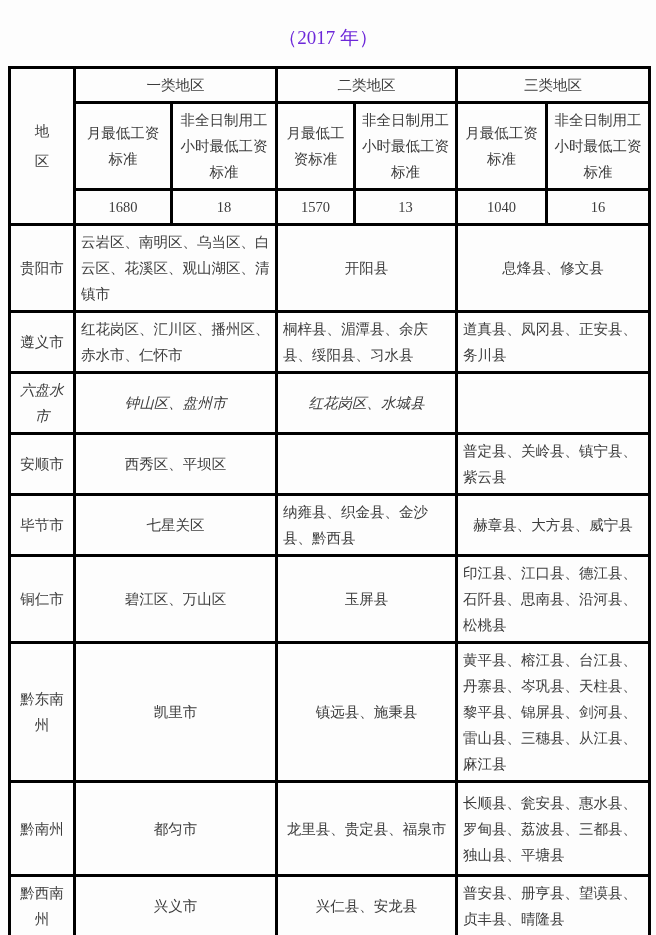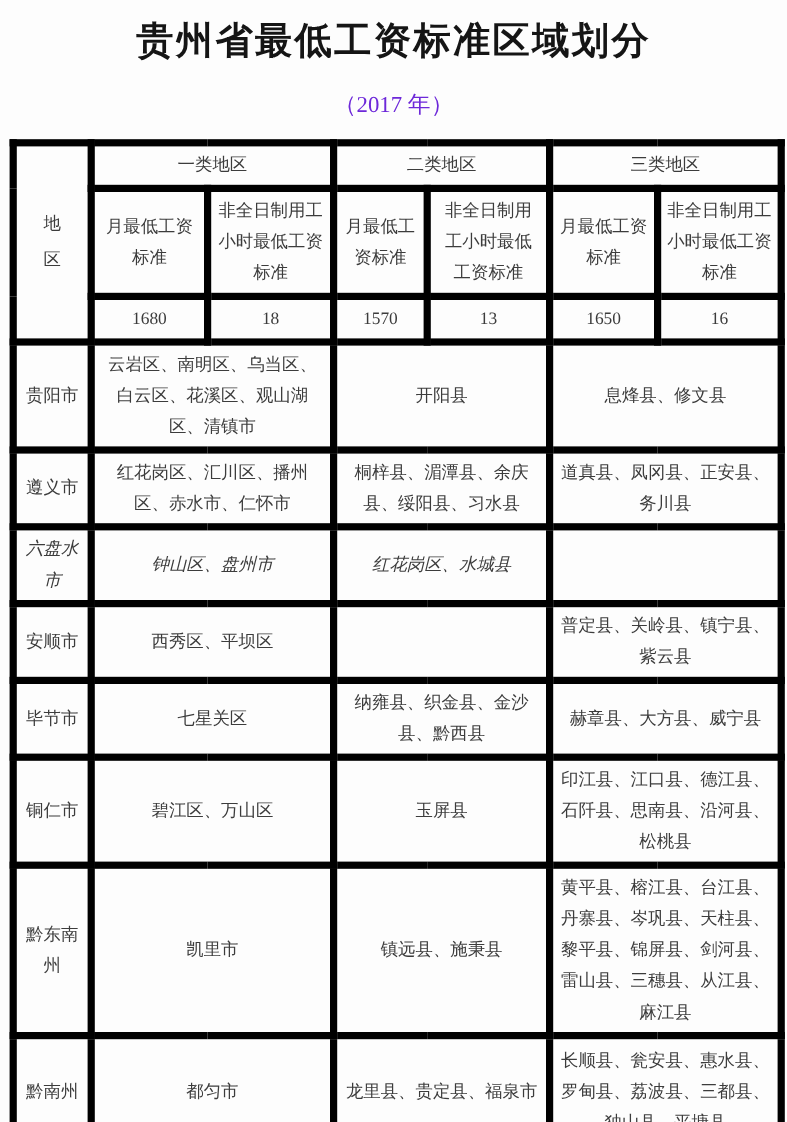--- a/index.html
+++ b/index.html
@@ -36,21 +36,21 @@
     margin: 18px 0 14px 0;
     line-height: 28px;
   }
   table.wage {
     border-collapse: collapse;
     table-layout: fixed;
     width: 640px;
     background: #fdfdfd;
   }
   table.wage th, table.wage td {
-    border: 6px solid #000000;
+    border: 3px solid #000000;
     font-weight: normal;
     font-size: 14.5px;
     line-height: 26px;
     padding: 3px 5px;
     box-sizing: border-box;
     vertical-align: middle;
     text-align: center;
     color: #3c3c3c;
   }
   
@@ -67,33 +67,32 @@
   tr.r-values   { height: 26px; font-family: Liberation Serif, serif; }
 
   th.region-head .stack {
     display: inline-block;
     width: 1.1em;
     line-height: 30px;
     font-family: Liberation Serif, serif;
   }
   td.list-cell .inner, th.sub-head .inner {
     display: inline-block;
-    text-align: center;
+    text-align: left;
   }
   th.sub-head { padding: 3px 8px; }
   th.sub-head .inner { text-align: center; }
   td.list-cell { padding: 4px 6px; }
   td.region-cell { padding: 3px 2px; }
 </style>
 </head>
 <body>
 
 <div class="page">
 
-  <div class="title">贵州省最低工资标准区域划分</div>
   <div class="subtitle">（2017 年）</div>
 
   <table class="wage">
     <colgroup>
       <col class="c-region">
         <col class="c-m1">
         <col class="c-h1">
       <col class="c-m2">
         <col class="c-h2">
         <col class="c-m3">
@@ -112,21 +111,21 @@
         <th class="sub-head"><span class="inner">月最低工资标准</span></th>
         <th class="sub-head"><span class="inner">非全日制用工小时最低工资标准</span></th>
         <th class="sub-head"><span class="inner">月最低工资标准</span></th>
         <th class="sub-head"><span class="inner">非全日制用工小时最低工资标准</span></th>
       </tr>
       <tr class="r-values">
         <td>1680</td>
         <td>18</td>
         <td>1570</td>
         <td>13</td>
-        <td>1650</td>
+        <td>1040</td>
         <td>16</td>
       </tr>
     </thead>
     <tbody>
       <tr style="height:78px;">
         <td class="region-cell">贵阳市</td>
         <td colspan="2" class="list-cell"><span class="inner">云岩区、南明区、乌当区、白云区、花溪区、观山湖区、清镇市</span></td>
         <td colspan="2" class="list-cell"><span class="inner">开阳县</span></td>
         <td colspan="2" class="list-cell"><span class="inner">息烽县、修文县</span></td>
       </tr>

